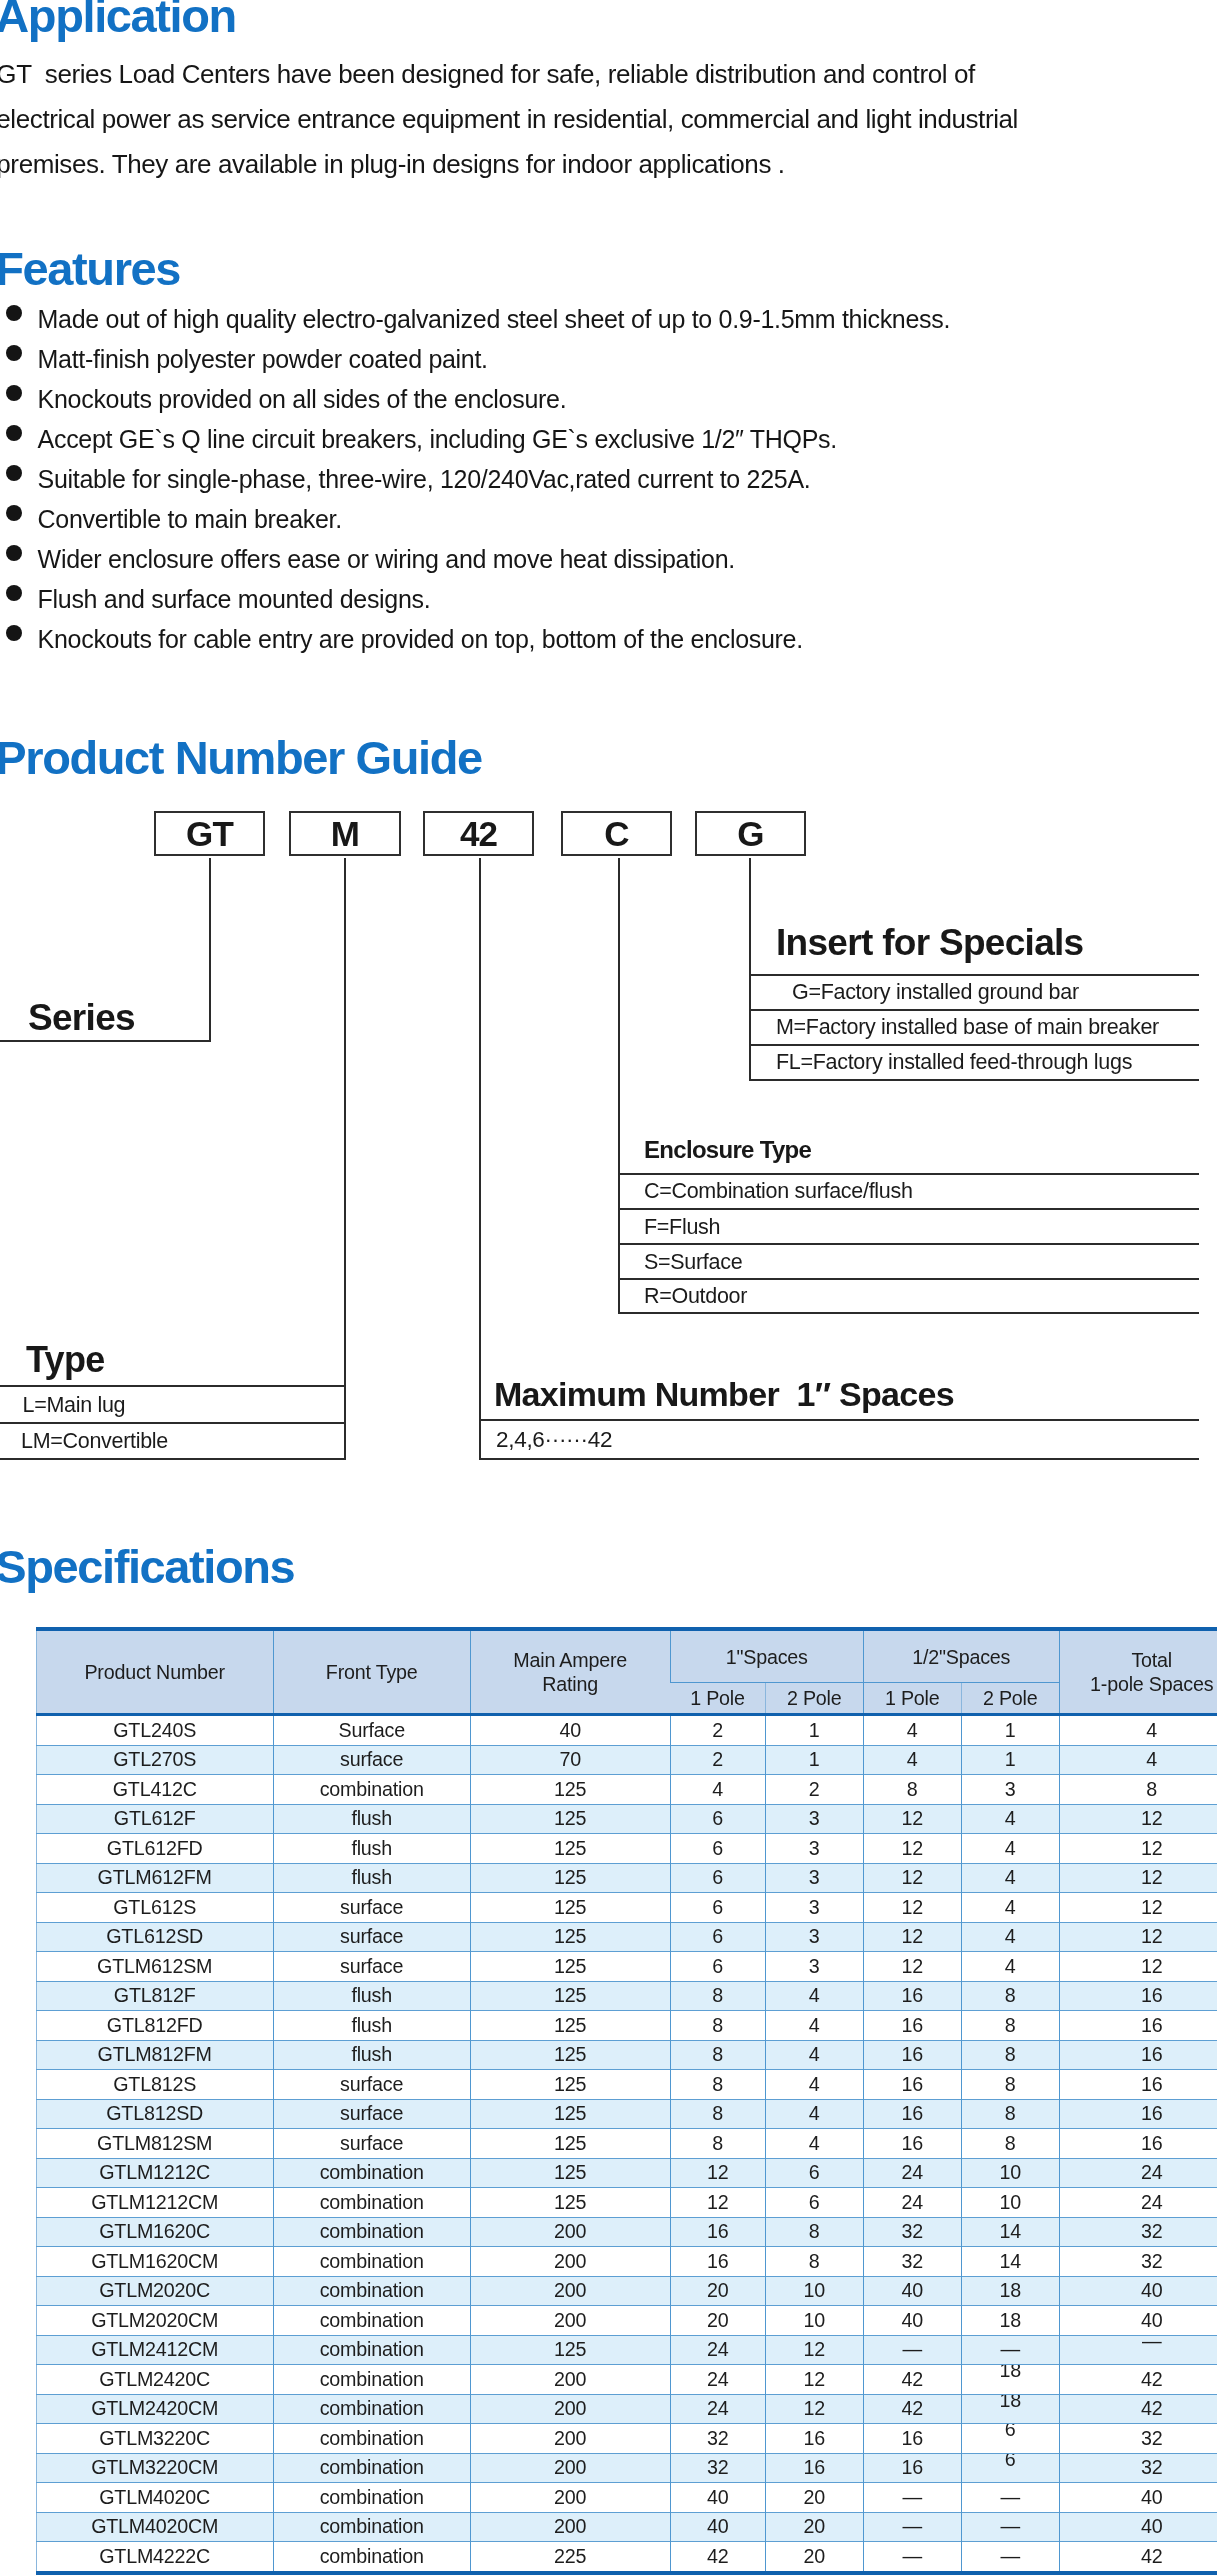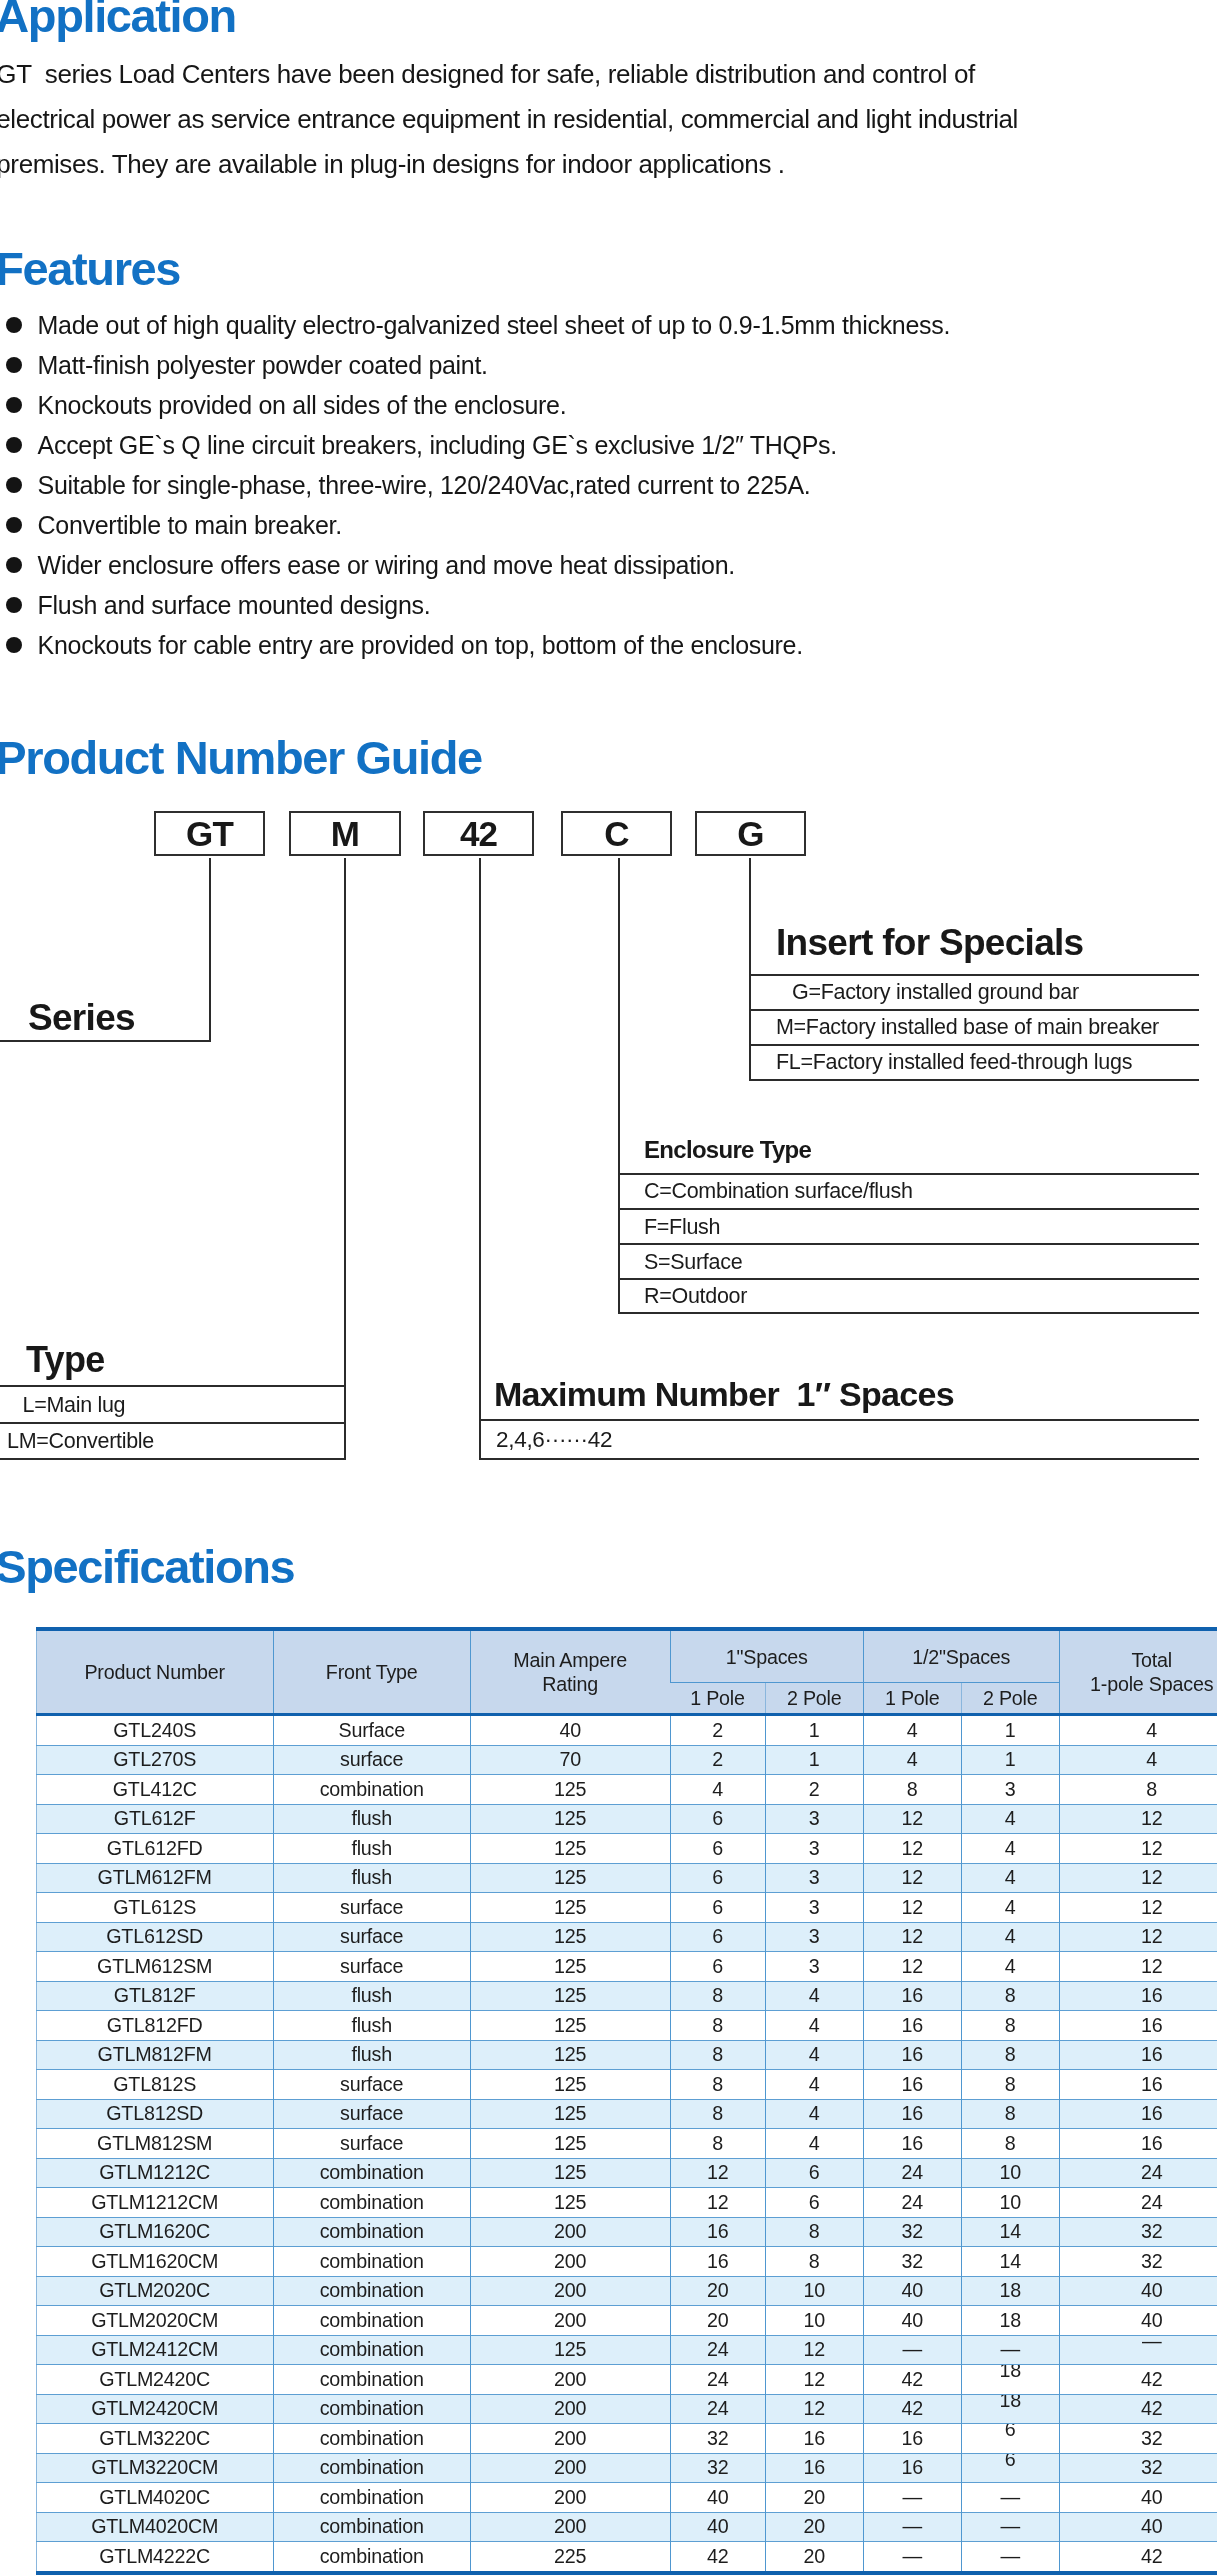--- a/index.html
+++ b/index.html
@@ -16,21 +16,21 @@
   }
   .para{
     position:absolute; left:-3.7px; top:52px; width:1208px; margin:0;
     font-size:26px; line-height:45px; letter-spacing:-0.4px;
     white-space:pre-wrap; color:#161616;
   }
   .features{
     position:absolute; left:5.6px; top:305px; margin:0; padding:0; list-style:none;
   }
   .features li{
-    height:40px; display:flex; align-items:center;
+    height:40px; display:flex; 
     font-size:25px; letter-spacing:-0.3px; white-space:nowrap; color:#161616;
   }
   .dot{
     width:16px; height:16px; border-radius:50%; background:#141414;
     margin-right:16px; flex:0 0 auto;
   }
   
   .code-box{
     position:absolute; top:811px; height:41px; border:2.8px solid #2f2f2f; background:#fff;
     display:flex; align-items:center; justify-content:center;
@@ -159,21 +159,21 @@
   <div class="hline" style="left:618px;top:1243px;width:581px"></div>
   <div class="diag-item" style="left:644px;top:1250px">S=Surface</div>
   <div class="hline" style="left:618px;top:1278px;width:581px"></div>
   <div class="diag-item" style="left:644px;top:1284px">R=Outdoor</div>
   <div class="hline" style="left:618px;top:1312px;width:581px"></div>
 
   <div class="diag-title" style="left:26px;top:1341px;font-size:36px">Type</div>
   <div class="hline" style="left:0;top:1385px;width:346px"></div>
   <div class="diag-item" style="left:22.5px;top:1393px">L=Main lug</div>
   <div class="hline" style="left:0;top:1422px;width:346px"></div>
-  <div class="diag-item" style="left:7px;top:1429px">LM=Convertible</div>
+  <div class="diag-item" style="left:21px;top:1429px">LM=Convertible</div>
   <div class="hline" style="left:0;top:1458px;width:346px"></div>
 
   <div class="diag-title" style="left:494px;top:1377px;font-size:34px">Maximum Number  1″ Spaces</div>
   <div class="hline" style="left:479px;top:1419px;width:720px"></div>
   <div class="diag-item" style="left:496px;top:1427px;font-size:22.5px">2,4,6······42</div>
   <div class="hline" style="left:479px;top:1458px;width:720px"></div>
 
   <h1 class="sec-title" style="top:1542px">Specifications</h1>
 
   <table class="spec-table">

